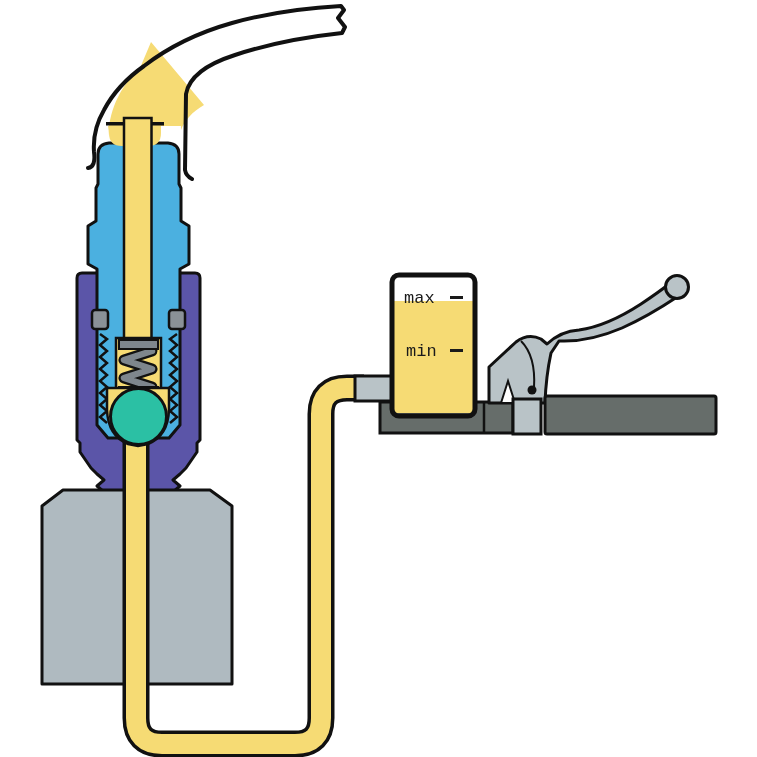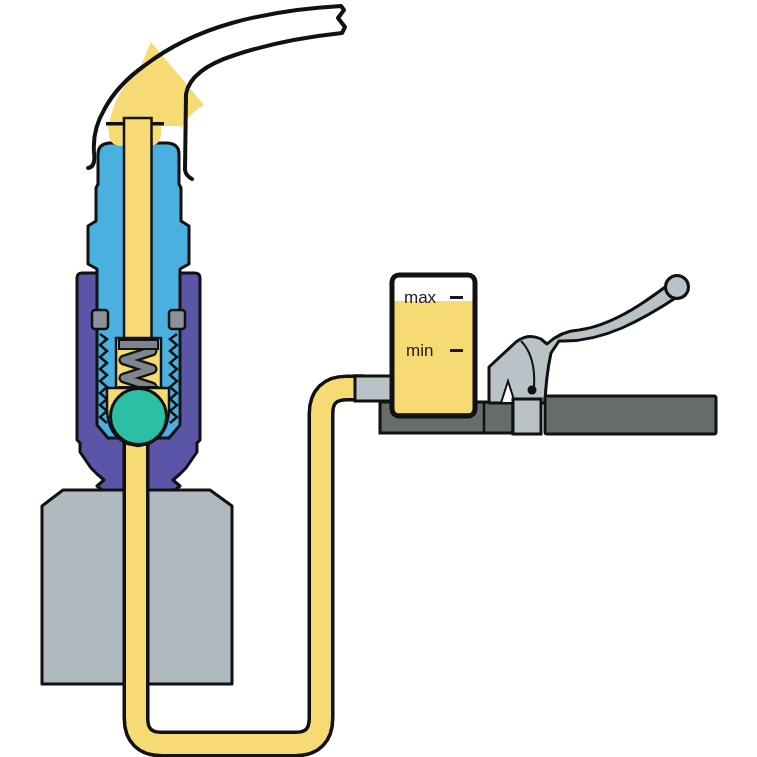--- a/index.html
+++ b/index.html
@@ -1,17 +1,17 @@
 <!DOCTYPE html>
 <html style="--fluid: #F6DB74; --valve-body: #4BB0E0; --fitting-nut: #5B55A8; --check-ball: #2BC0A4; --housing: #AFBAC0; --metal-dark: #666D6A; --metal-light: #B9C3C7; --spring: #7E868D; --seal: #8A9197; --outline: #111111; --background: #FFFFFF; --label-text: #1A1A1A;"><head>
 <meta charset="utf-8">
 <style>
   html,body{margin:0;padding:0;background:#fff;}
   .stage{width:670px;height:757px;position:relative;background:var(--background,#fff);
-         font-family:Liberation Sans, sans-serif;}
+         font-family:Liberation Mono, monospace;}
   svg{display:block;}
   .fluid   {fill:var(--fluid);}
   .blue    {fill:var(--valve-body);}
   .purple  {fill:var(--fitting-nut);}
   .teal    {fill:var(--check-ball);}
   .block   {fill:var(--housing);}
   .dark    {fill:var(--metal-dark);}
   .light   {fill:var(--metal-light);}
   .springg {fill:var(--spring);}
   .sealg   {fill:var(--seal);}

